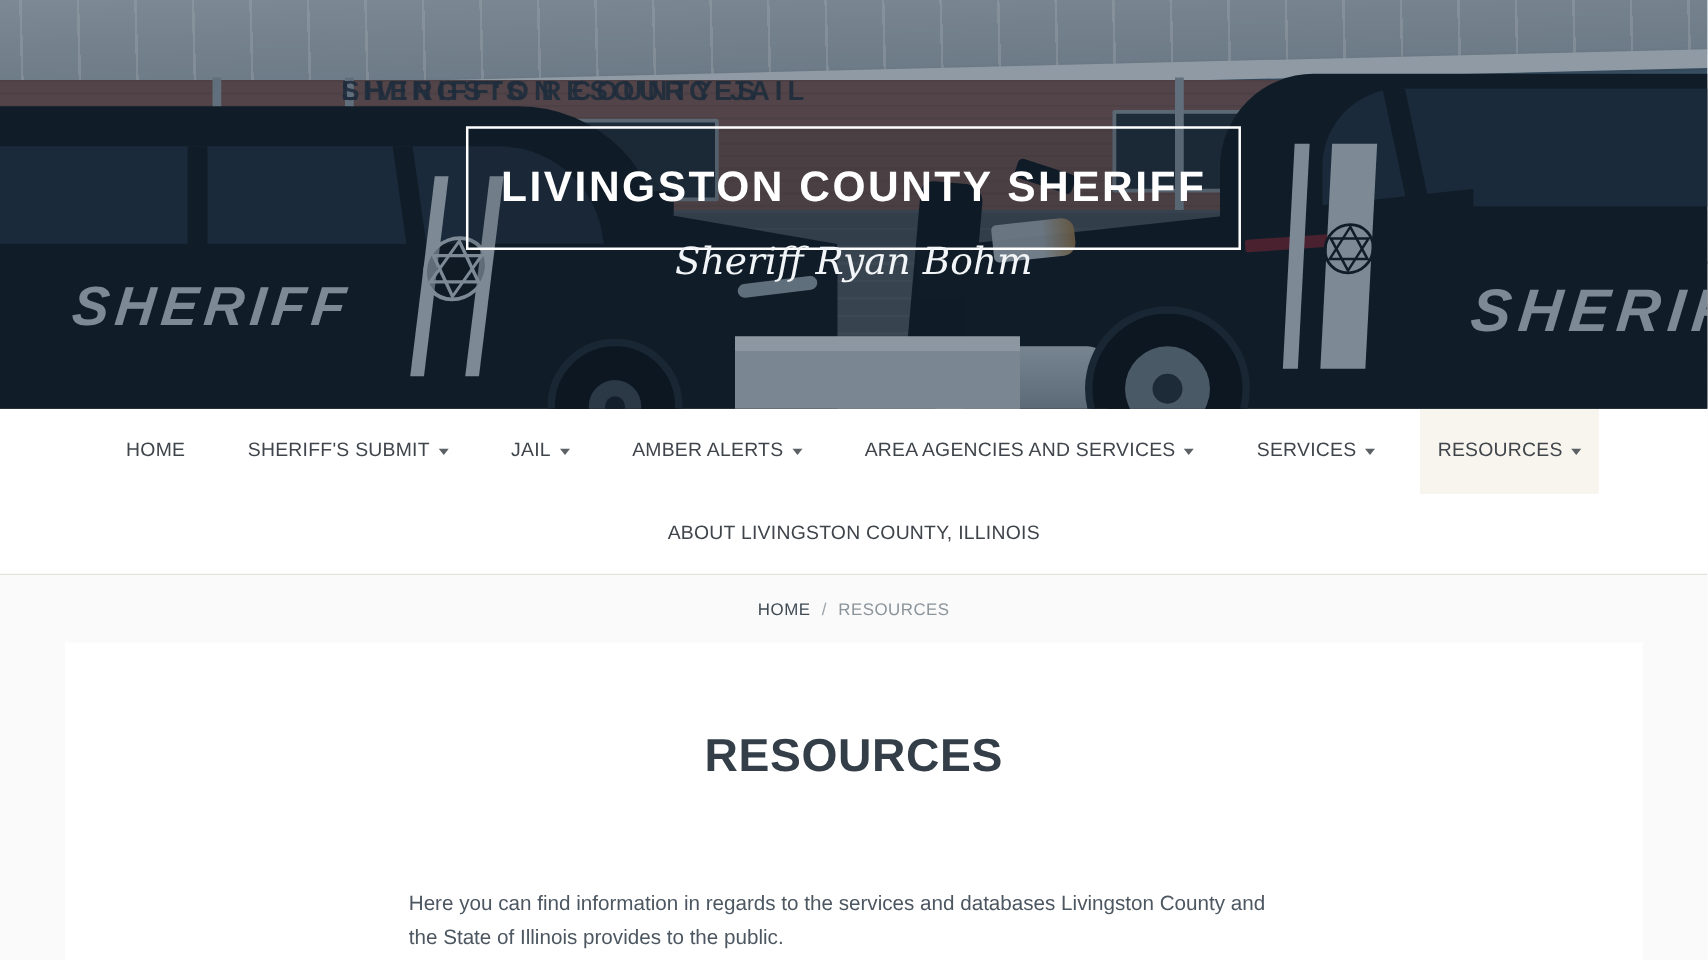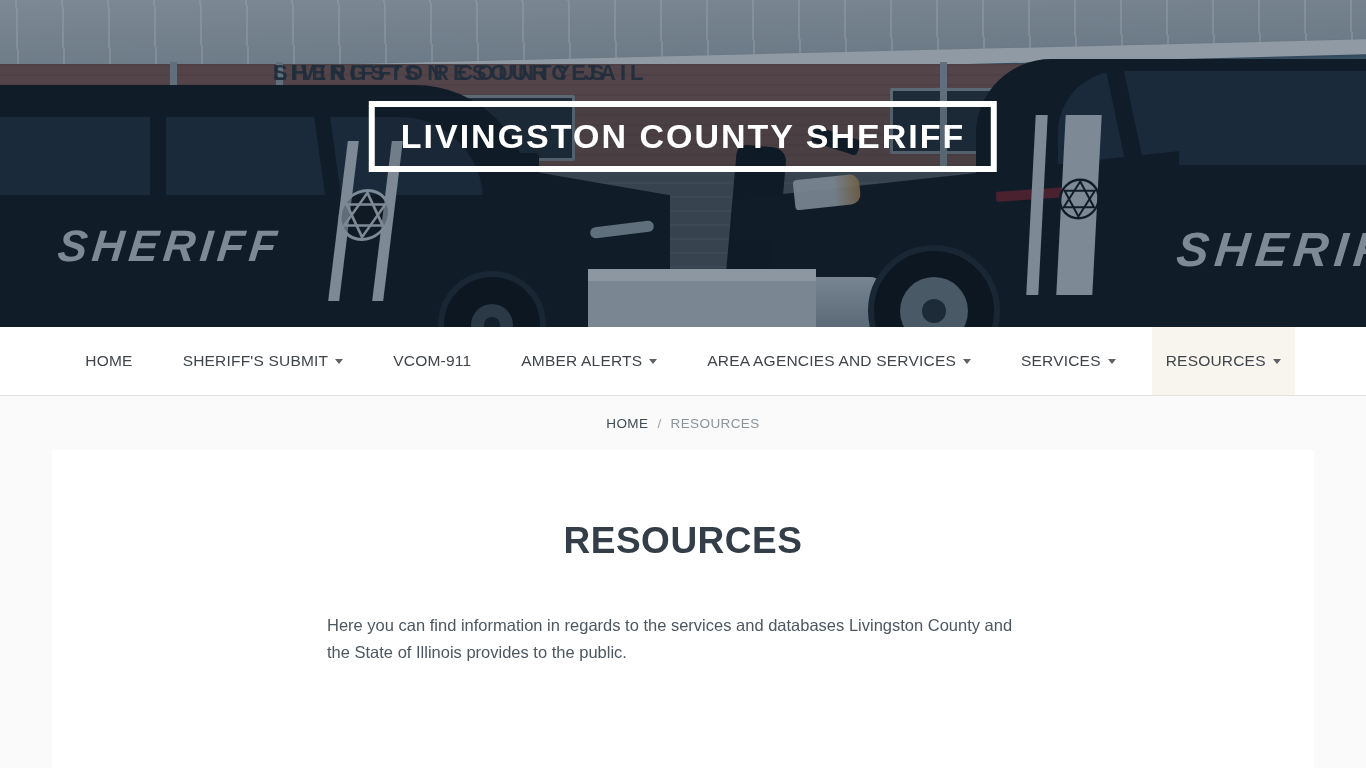--- a/index.html
+++ b/index.html
@@ -99,22 +99,22 @@
   .vr-stripes .bar.b2 { left:30px; width:36px; }
   .vr-stripes .star { left:26px; top:62px; width:44px; height:44px; color:#0c141b; }
   .vr-text { bottom:50px; right:-58px; font-size:48px; letter-spacing:6px; }
 
   .concrete { bottom:0; left:588px; width:228px; height:58px;
     background:linear-gradient(180deg,#e0e5e8 0 12px,#c2c9cf 12px); }
   .tint { inset:0; background:rgba(24,43,62,.42); }
 
   .title-box {
     top:101px; left:50%; transform:translateX(-50%);
-    border:6px solid #ffffff; background:rgba(10,18,28,.10);
-    padding:10px 26px;
+    border:2px solid #ffffff; background:rgba(10,18,28,.10);
+    padding:28px 26px;
   }
   .title-box h1 {
     position:static; margin:0; white-space:nowrap;
     font-size:34px; font-weight:bold; letter-spacing:2px; color:#ffffff;
   }
   .tagline {
     top:192px; left:0; width:1366px; text-align:center;
     font-family:"DejaVu Serif", serif; font-style:italic;
     font-size:30px; color:#f2f5f7;
   }
@@ -144,21 +144,21 @@
   .crumbbar a { color:#3e4a54; text-decoration:none; cursor:pointer; }
   .crumb-sep { margin:0 9px; color:#9aa2a9; }
 
   
   .card { margin:0 52px; background:#ffffff; height:420px; padding-top:70px; }
   .card h2 {
     margin:0; text-align:center;
     font-size:37px; font-weight:bold; letter-spacing:.5px; color:#333e48;
   }
   .card p {
-    width:712px; margin:50px auto 0;
+    width:712px; margin:84px auto 0;
     font-size:16.5px; line-height:27px; color:#4d5761;
   }
 </style>
 </head>
 <body>
 
 <header class="hero">
   <div class="roof"></div>
   <div class="fascia"></div>
   <div class="wall"></div>
@@ -225,52 +225,57 @@
     </div>
     <div class="veh-text vr-text">SHERIFF</div>
   </div>
 
   <div class="concrete"></div>
   <div class="tint"></div>
 
   <div class="title-box">
     <h1>LIVINGSTON COUNTY SHERIFF</h1>
   </div>
+  <div class="tagline">Sheriff Ryan Bohm</div>
 </header>
 
 <nav>
   <div class="nav-row nav-row-1">
     <a class="nav-item">
       <span>HOME</span>
     </a>
     <a class="nav-item">
       <span>SHERIFF'S SUBMIT</span>
       <span class="caret"></span>
     </a>
     <a class="nav-item">
-      <span>VCOM-911</span>
+      <span>JAIL</span>
+      <span class="caret"></span>
     </a>
     <a class="nav-item">
       <span>AMBER ALERTS</span>
       <span class="caret"></span>
     </a>
     <a class="nav-item">
       <span>AREA AGENCIES AND SERVICES</span>
       <span class="caret"></span>
     </a>
     <a class="nav-item">
       <span>SERVICES</span>
       <span class="caret"></span>
     </a>
     <a class="nav-item active">
       <span>RESOURCES</span>
       <span class="caret"></span>
     </a>
   </div>
   <div class="nav-row nav-row-2">
+    <a class="nav-item">
+      <span>ABOUT LIVINGSTON COUNTY, ILLINOIS</span>
+    </a>
   </div>
 </nav>
 
 <div class="crumbbar">
   <a>HOME</a>
   <span class="crumb-sep">/</span>
   <span>RESOURCES</span>
 </div>
 
 <main class="card">

